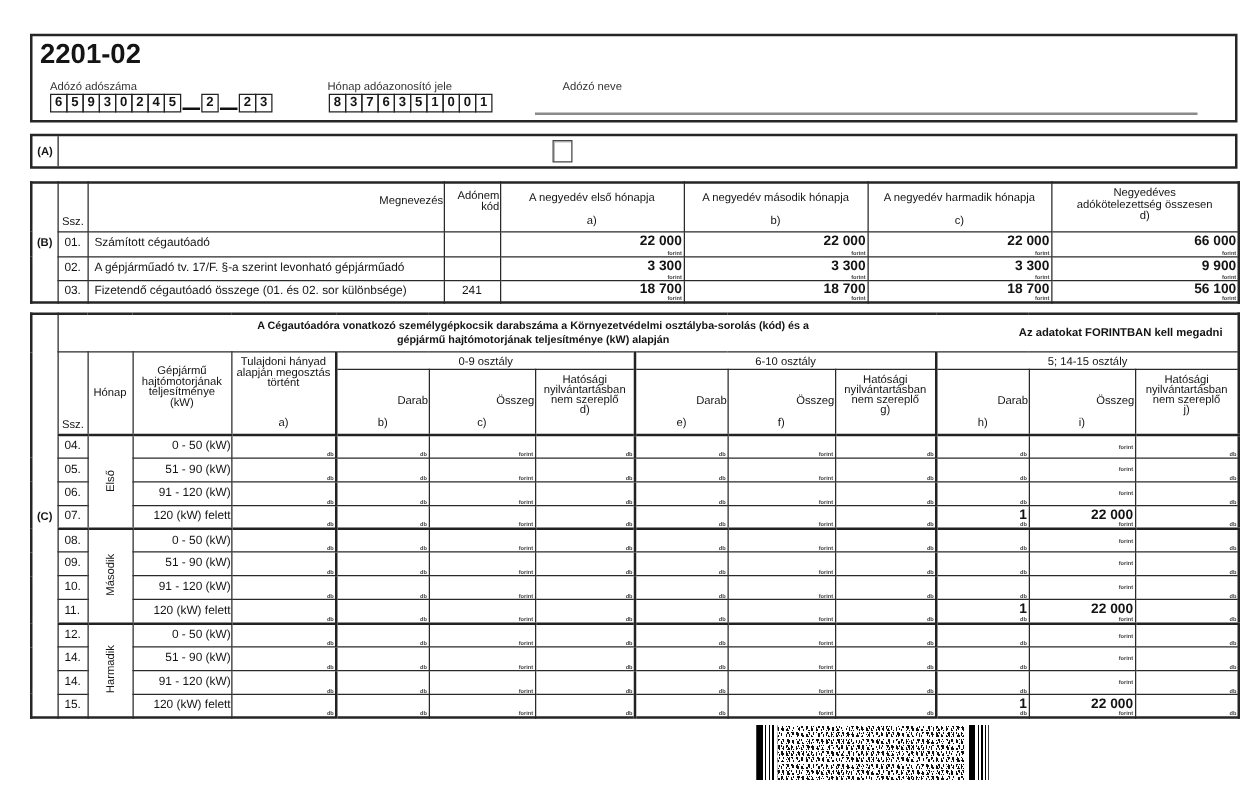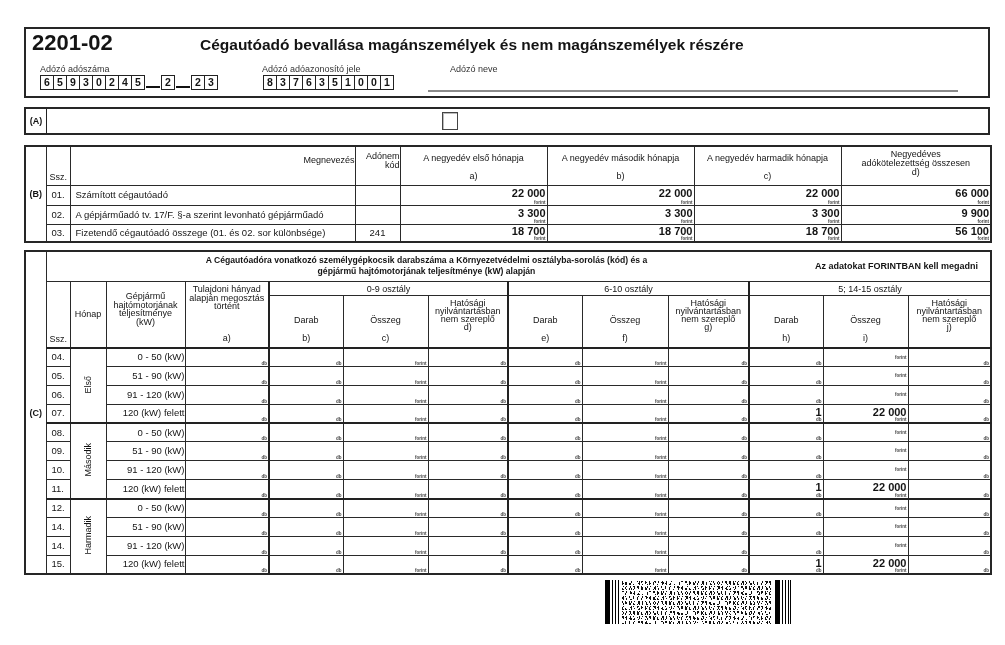--- a/index.html
+++ b/index.html
@@ -49,21 +49,21 @@
   .secB .hdrd{vertical-align:top;text-align:center;padding-top:3px !important;line-height:9px !important;}
 
   
   .secC{left:24px;top:250px;width:966px;height:322px;}
   .secC .titlecell{height:29px;vertical-align:middle;}
   .secC .ttl{position:absolute;left:150px;top:3px;width:460px;text-align:center;font-weight:bold;font-size:8.6px;line-height:10.5px;}
   .secC .note{position:absolute;right:12px;top:9px;font-weight:bold;font-size:9px;white-space:nowrap;}
   .secC .grp{text-align:center;vertical-align:middle;font-size:9px;}
   .secC .ch{text-align:center;vertical-align:middle;font-size:9px;line-height:8.5px !important;}
   .secC .chk2{position:absolute;left:0;right:0;bottom:4px;text-align:center;}
-  .secC .chm{position:absolute;left:0;right:0;top:20px;text-align:center;}
+  .secC .chm{position:absolute;left:0;right:0;top:20px;text-align:right;}
   .secC .cht{position:absolute;left:0;right:0;top:3px;text-align:center;line-height:8px;}
   .secC .month{vertical-align:middle;text-align:center;}
   .vert{display:inline-block;writing-mode:vertical-rl;transform:rotate(180deg);font-size:9px;line-height:10px;}
   .secC .kw{text-align:right;font-size:9.5px !important;vertical-align:middle;white-space:nowrap;}
   .secC .in{font-weight:bold;font-size:11px !important;text-align:right;vertical-align:middle;
             padding:0 1px 3px 0 !important;line-height:12px !important;}
   .secC .in::after{content:attr(data-unit);position:absolute;right:1px;bottom:0;font-size:4.5px;line-height:5px;
             color:#444;font-weight:bold;}
   .secC .in.mid::after{bottom:auto;top:6px;}
   .secC .in.mid{padding-right:1px !important;}
@@ -81,40 +81,39 @@
        repeating-linear-gradient(90deg,transparent 0 2px,#fff 2px 3px,transparent 3px 5px,#fff 5px 7px,transparent 7px 8px),
        repeating-linear-gradient(0deg,transparent 0 3px,#fff 3px 4px,transparent 4px 5px),
        repeating-linear-gradient(63deg,transparent 0 2px,#fff 2px 3px),
        repeating-linear-gradient(117deg,transparent 0 3px,#fff 3px 4px);}
 </style>
 </head>
 <body>
 
 <div class="box hdr">
   <div class="code">2201-02</div>
-  <div class="title">Cégautóadó bevallása magánszemélyek és nem magánszemélyek részére</div>
 
   <div class="lab" style="left:14px">Adózó adószáma</div>
   <div class="digits" style="left:14px">
     <div class="dg">6</div>
     <div class="dg">5</div>
     <div class="dg">9</div>
     <div class="dg">3</div>
     <div class="dg">0</div>
     <div class="dg">2</div>
     <div class="dg">4</div>
     <div class="dg">5</div>
     <div class="dash"></div>
     <div class="dg">2</div>
     <div class="dash"></div>
     <div class="dg">2</div>
     <div class="dg">3</div>
   </div>
 
-  <div class="lab" style="left:236px">Adózó adóazonosító jele</div>
+  <div class="lab" style="left:236px">Hónap adóazonosító jele</div>
   <div class="digits" style="left:237px">
     <div class="dg">8</div>
     <div class="dg">3</div>
     <div class="dg">7</div>
     <div class="dg">6</div>
     <div class="dg">3</div>
     <div class="dg">5</div>
     <div class="dg">1</div>
     <div class="dg">0</div>
     <div class="dg">0</div>

